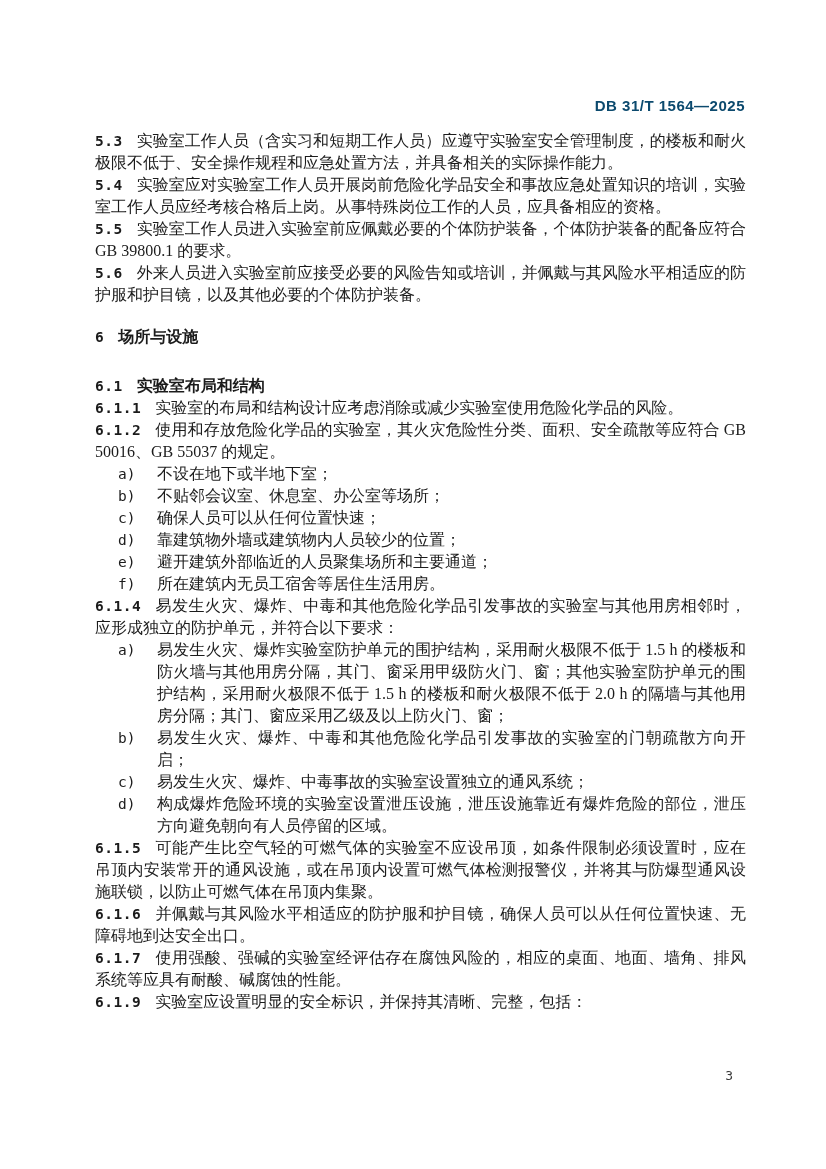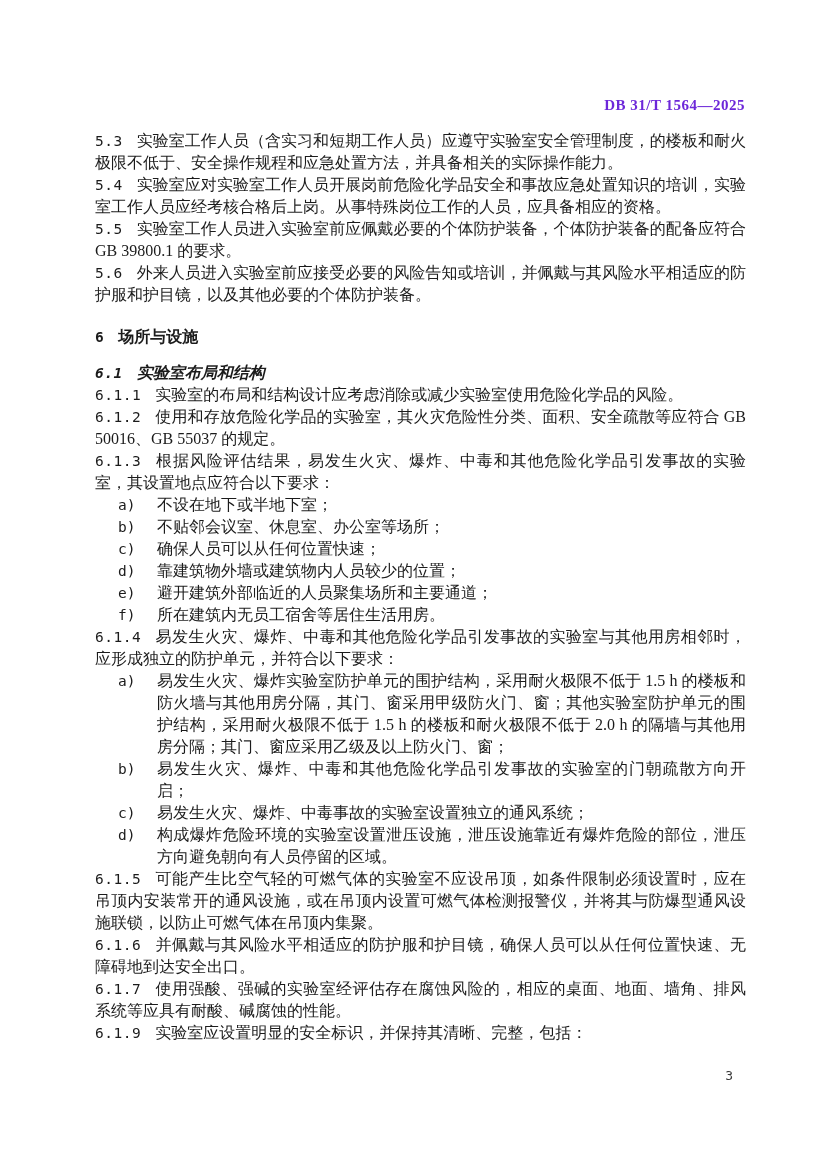--- a/index.html
+++ b/index.html
@@ -14,53 +14,53 @@
     margin: 0 auto;
     background: #ffffff;
     color: #1b1b1b;
     overflow: hidden;
     font-family: "Liberation Serif", "DejaVu Serif", serif;
   }
   .doc-header {
     position: absolute;
     top: 97px;
     right: 81px;
-    font-family: Liberation Serif, serif;
+    font-family: Liberation Sans, sans-serif;
     font-size: 15px;
     font-weight: bold;
     letter-spacing: 0.5px;
-    color: #6d28d9;
+    color: #0c4a6e;
   }
   .body-col {
     position: absolute;
     left: 95px;
     top: 130px;
     width: 651px;
     font-size: 16px;
     line-height: 22px;
     text-align: justify;
   }
   p.para {
     margin: 0;
   }
   .num {
     font-family: "DejaVu Sans Mono", "Liberation Mono", monospace;
-    font-weight: normal;
+    font-weight: bold;
     font-size: 14.5px;
     margin-right: 14px;
     letter-spacing: 0.5px;
   }
   .h-main {
     margin: 20px 0 0 0;
     font-family: "DejaVu Sans", "Liberation Sans", sans-serif;
     font-weight: bold;
     font-size: 16px;
     line-height: 22px;
   }
-  .h-main + .h-sub { margin-top: 14px; font-style: italic; }
+  .h-main + .h-sub { margin-top: 27px; }
   .h-sub {
     margin: 0;
     font-family: "DejaVu Sans", "Liberation Sans", sans-serif;
     font-weight: bold;
     font-size: 16px;
     line-height: 22px;
   }
   .h-main .num, .h-sub .num {
     font-family: "DejaVu Sans Mono", "Liberation Mono", monospace;
     font-weight: bold;
@@ -107,21 +107,20 @@
     <p class="para"><span class="num">5.6</span><span>外来人员进入实验室前应接受必要的风险告知或培训，并佩戴与其风险水平相适应的防护服和护目镜，以及其他必要的个体防护装备。</span></p>
 
     <h2 class="h-main"><span class="num">6</span><span>场所与设施</span></h2>
 
     <h3 class="h-sub"><span class="num">6.1</span><span>实验室布局和结构</span></h3>
 
     <p class="para first-after-sub"><span class="num">6.1.1</span><span>实验室的布局和结构设计应考虑消除或减少实验室使用危险化学品的风险。</span></p>
 
     <p class="para"><span class="num">6.1.2</span><span>使用和存放危险化学品的实验室，其火灾危险性分类、面积、安全疏散等应符合 GB 50016、GB 55037 的规定。</span></p>
 
-    <p class="para"><span class="num">6.1.3</span><span>根据风险评估结果，易发生火灾、爆炸、中毒和其他危险化学品引发事故的实验室，其设置地点应符合以下要求：</span></p>
 
     <div class="li"><span class="li-label">a)</span><span class="li-text">不设在地下或半地下室；</span></div>
     <div class="li"><span class="li-label">b)</span><span class="li-text">不贴邻会议室、休息室、办公室等场所；</span></div>
     <div class="li"><span class="li-label">c)</span><span class="li-text">确保人员可以从任何位置快速；</span></div>
     <div class="li"><span class="li-label">d)</span><span class="li-text">靠建筑物外墙或建筑物内人员较少的位置；</span></div>
     <div class="li"><span class="li-label">e)</span><span class="li-text">避开建筑外部临近的人员聚集场所和主要通道；</span></div>
     <div class="li"><span class="li-label">f)</span><span class="li-text">所在建筑内无员工宿舍等居住生活用房。</span></div>
 
     <p class="para"><span class="num">6.1.4</span><span>易发生火灾、爆炸、中毒和其他危险化学品引发事故的实验室与其他用房相邻时，应形成独立的防护单元，并符合以下要求：</span></p>
 

